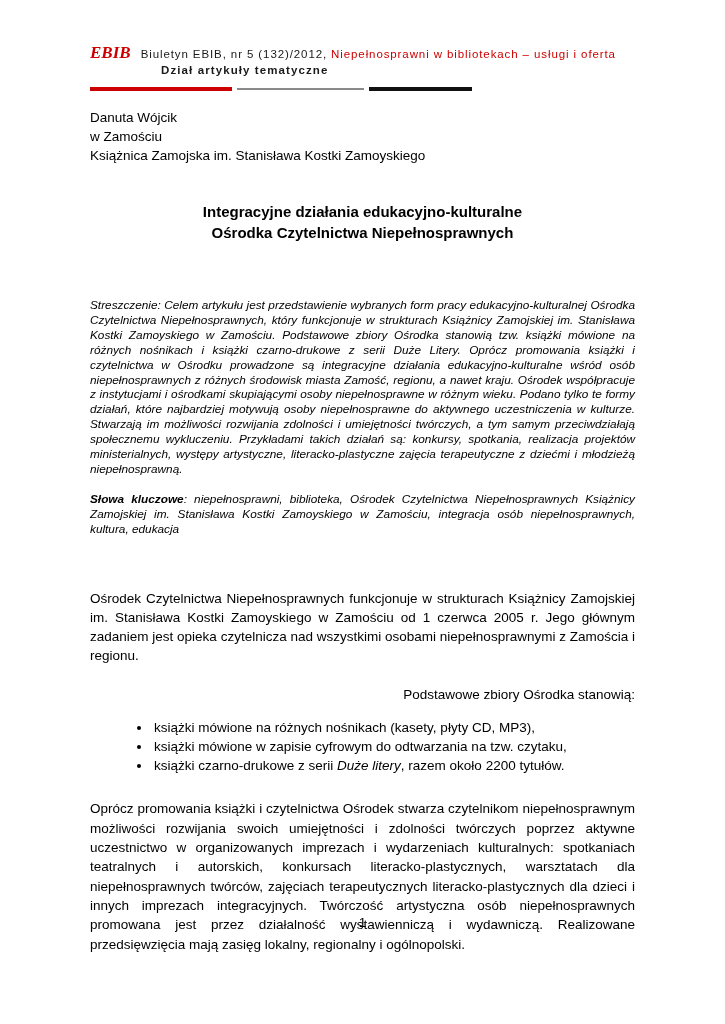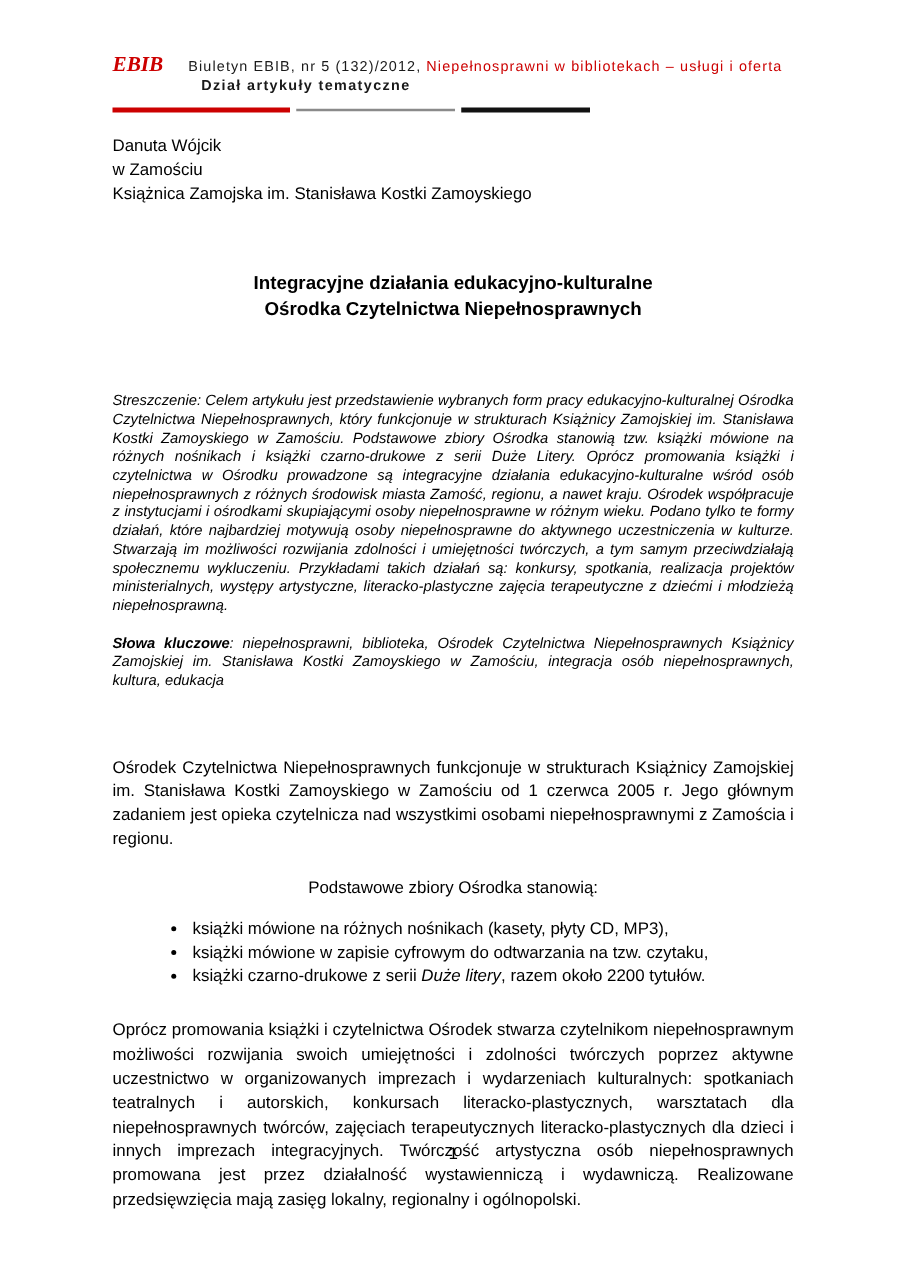--- a/index.html
+++ b/index.html
@@ -26,21 +26,21 @@
     align-items: baseline;
     white-space: nowrap;
   }
   .logo {
     color: #cc0000;
     font-family: "Liberation Serif", serif;
     font-weight: bold;
     font-style: italic;
     font-size: 17px;
     letter-spacing: 0;
-    margin-right: 20px;
+    margin-right: 10px;
     line-height: 1;
   }
   .hdr-black { color: #1a1a1a; margin-top: 18px; }
   .hdr-red { color: #cc0000; margin-left: 4px; }
   .hdr-section {
     font-size: 11.5px;
     font-weight: bold;
     letter-spacing: 1.1px;
     margin: 3px 0 0 35px;
     color: #1a1a1a;
@@ -58,21 +58,21 @@
 
   
   .author-block {
     margin-top: 16px;
     font-size: 13.5px;
     line-height: 19px;
   }
 
   
   .title-block {
-    margin-top: 52px;
+    margin-top: 36px;
     text-align: center;
     font-weight: bold;
     font-size: 15px;
     line-height: 21px;
   }
 
   
   .abstract {
     margin-top: 55px;
     font-style: italic;
@@ -90,21 +90,21 @@
   }
   .keywords .lbl { font-weight: bold; }
 
   
   .body-par {
     font-size: 13.5px;
     line-height: 19.3px;
     text-align: justify;
   }
   .par1 { margin-top: 52px; }
-  .list-intro { margin-top: 19px; text-align: center; }
+  .list-intro { margin-top: 19px; text-align: right; }
   ul.collection {
     margin: 0;
     padding: 0 0 0 62px;
     font-size: 13.5px;
     line-height: 19.3px;
     list-style: disc outside;
   }
   ul.collection li { padding-left: 2px; }
   .par2 { margin-top: 24px; }
   .it { font-style: italic; }

